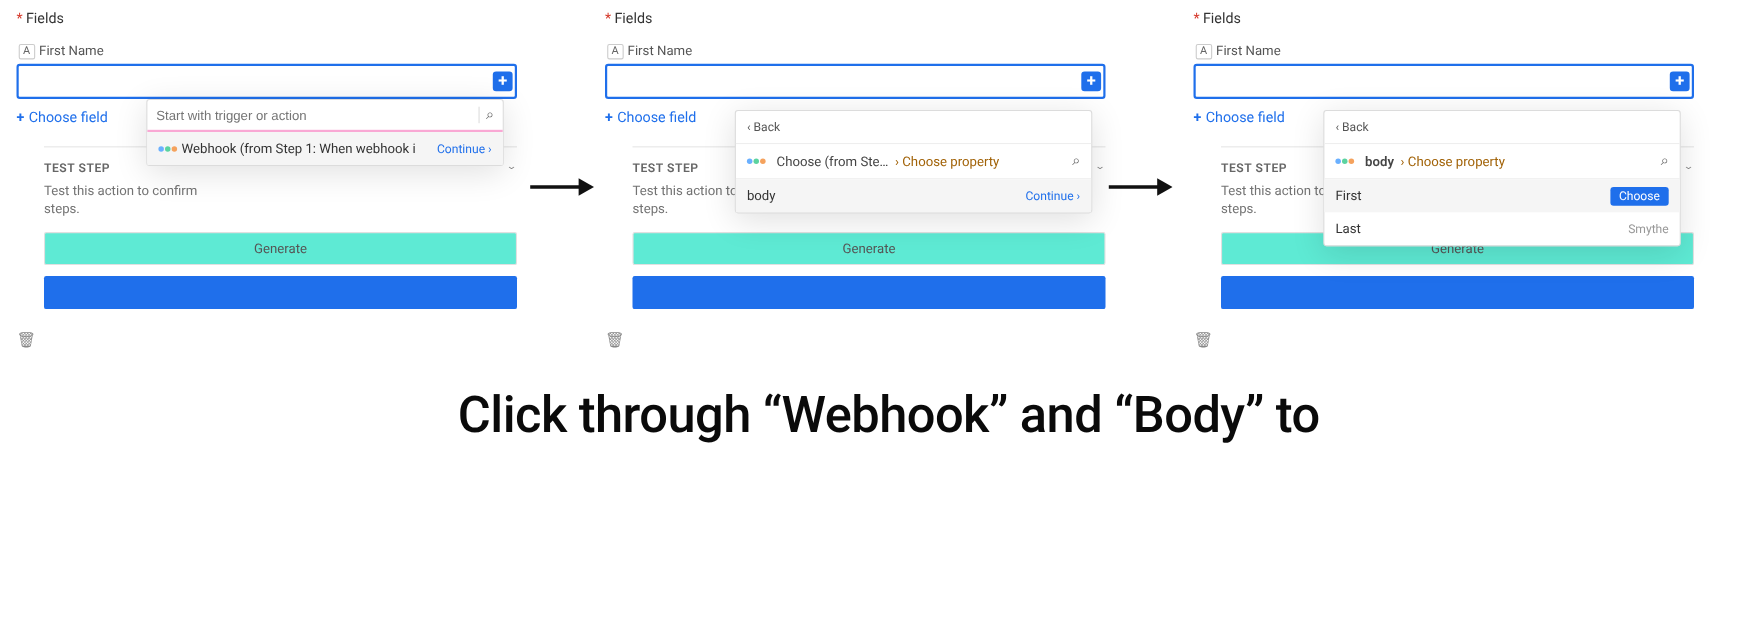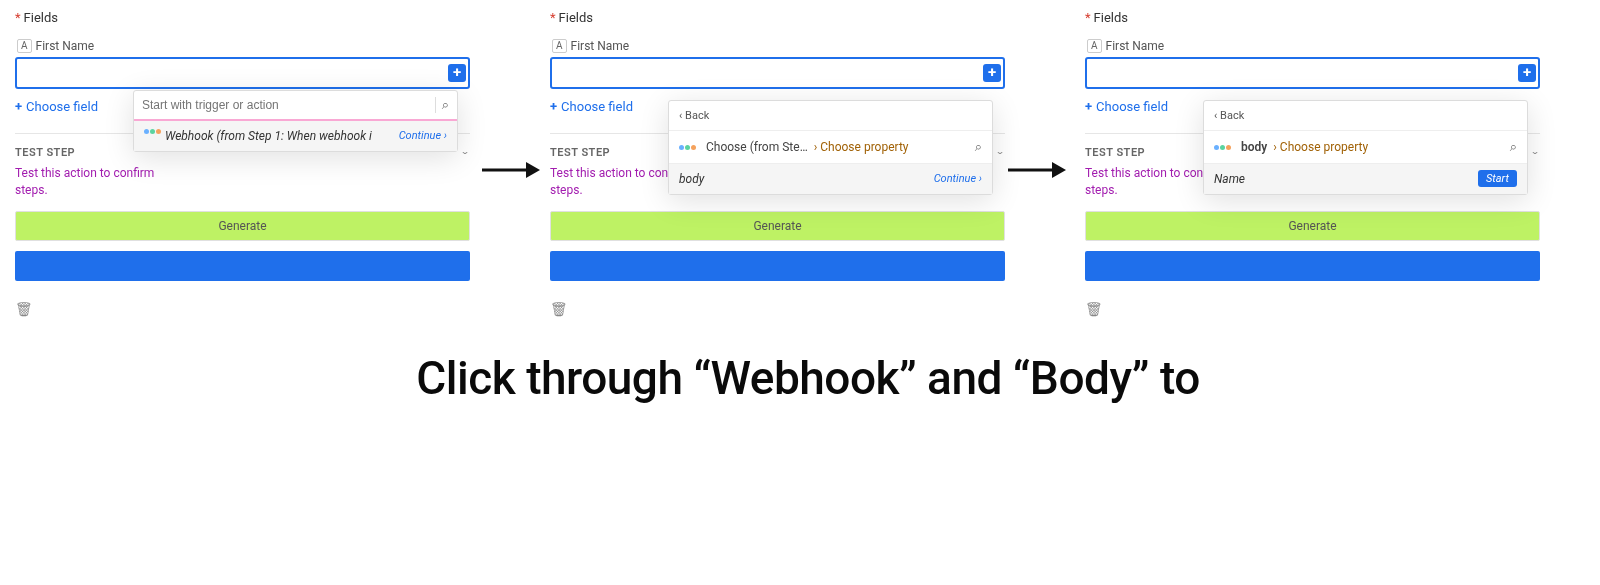--- a/index.html
+++ b/index.html
@@ -62,44 +62,45 @@
     align-items: center;
     gap: 4px;
     cursor: pointer;
   }
   .choose-field .plus { font-weight: bold; }
   .test-section {
     border-top: 1px solid #e6e6e6;
     margin-top: 18px;
     padding-top: 12px;
     position: relative;
+    margin-left: 25px;
   }
   .section-title {
     font-size: 11px;
     letter-spacing: 0.5px;
     color: #666;
     text-transform: uppercase;
     font-weight: 600;
   }
   .section-desc {
     font-size: 12px;
-    color: #a21caf;
+    color: #737373;
     margin-top: 6px;
     line-height: 1.4;
   }
   .chev {
     position: absolute;
     right: 0; top: 10px;
     color: #888;
     font-size: 12px;
     transform: scaleY(0.7);
   }
   .gen-btn {
     margin-top: 12px;
-    background: #bef264;
+    background: #5eead4;
     border: 1px solid #e0e0e0;
     border-radius: 2px;
     width: 100%;
     height: 30px;
     font-size: 12px;
     color: #555;
     text-align: center;
     line-height: 28px;
   }
   .blue-bar {
@@ -165,25 +166,25 @@
   .pop-crumb .hint {
     color: #a16207;
   }
   .pop-crumb .search-icon {
     margin-left: auto;
     color: #666;
     font-size: 13px;
   }
   .pop-row {
     display: flex;
+    align-items: center;
     padding: 8px 10px;
     font-size: 12px;
     color: #333;
     cursor: pointer;
-    font-style: italic;
   }
   .pop-row.hover { background: #f5f5f5; }
   .pop-row .right {
     margin-left: auto;
     font-size: 11px;
   }
   .pop-row .right.link { color: #1f6feb; }
   .pop-row .right.muted { color: #999; }
   .insert-btn {
     background: #1f6feb;
@@ -378,22 +379,26 @@
         <span class="webhook-icon">
           <span class="dot d1"></span>
             <span class="dot d2"></span>
             <span class="dot d3"></span>
         </span>
         <span class="bold">body</span>
         <span class="hint">› <span>Choose property</span></span>
         <span class="search-icon">⌕</span>
       </div>
       <div class="pop-row hover">
-        <span>Name</span>
-        <span class="right"><span class="insert-btn">Start</span></span>
+        <span>First</span>
+        <span class="right"><span class="insert-btn">Choose</span></span>
+      </div>
+      <div class="pop-row">
+        <span>Last</span>
+        <span class="right muted">Smythe</span>
       </div>
     </div>
     <div class="cursor" style="top:150px; left:420px;">
       <svg viewBox="0 0 20 20">
           <path d="M5 2 L5 16 L9 12 L12 18 L14 17 L11 11 L16 11 Z" fill="#000" stroke="#fff" stroke-width="1"></path>
         </svg>
     </div>
   </div>
 
 </div>

